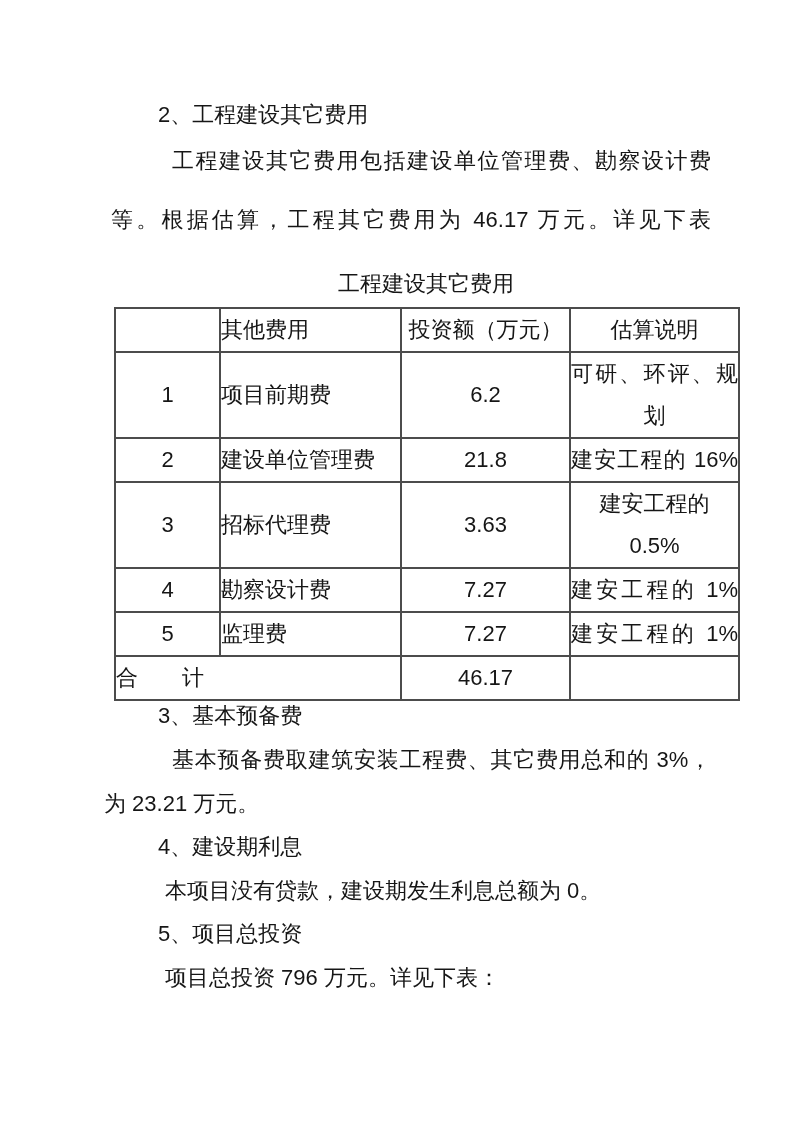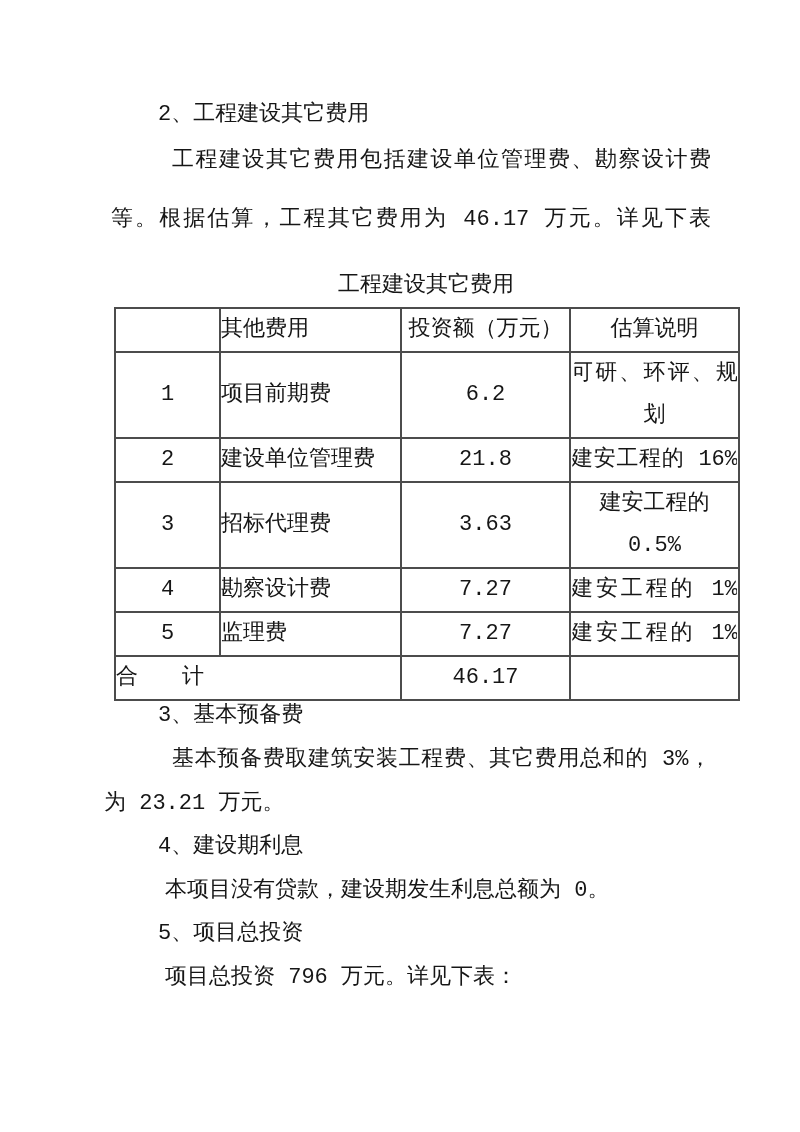--- a/index.html
+++ b/index.html
@@ -5,21 +5,21 @@
   html, body {
     margin: 0;
     padding: 0;
     background: #ffffff;
   }
   .page {
     position: relative;
     width: 800px;
     height: 1132px;
     background: #ffffff;
-    font-family: Liberation Mono, monospace;
+    font-family: Liberation Sans, sans-serif;
     color: #161616;
     overflow: hidden;
   }
   .line {
     position: absolute;
     left: 104px;
     width: 600px;
     font-size: 22px;
     line-height: 27px;
   }
@@ -45,21 +45,21 @@
   table.fee td {
     border: 2px solid #4c4c4c;
     line-height: 42px;
     vertical-align: middle;
     padding: 0;
     overflow: hidden;
   }
   td.c-idx { text-align: center; }
   td.c-name { text-align: left; padding-left: 8px; }
   td.c-amt { text-align: center; }
-  td.c-note { text-align: center; padding: 0 4px; border-radius: 20px; }
+  td.c-note { text-align: center; padding: 0 4px; }
   td .jl { text-align: justify; text-align-last: justify; }
   td .cen { text-align: center; }
   td.c-total {
     text-align: left;
     padding-left: 70px;
   }
   tr.h41 { height: 41px; margin-top: 28px; }
   tr.h85 { height: 85px; }
   tr.h44 { height: 44px; }
   tr.h86 { height: 86px; }

